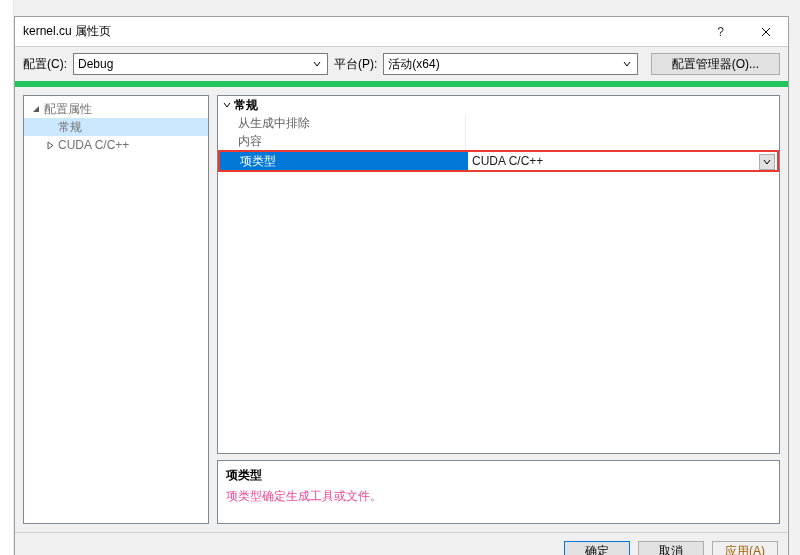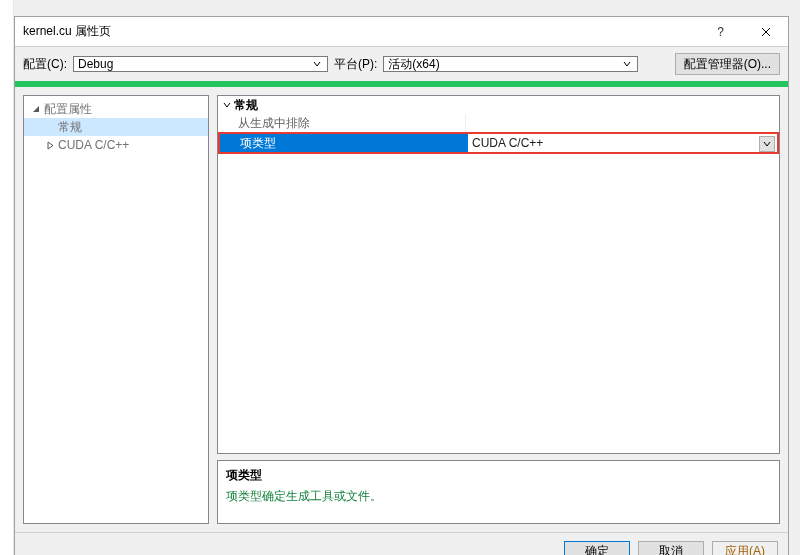--- a/index.html
+++ b/index.html
@@ -41,40 +41,40 @@
       height: 40px;
       display: flex;
       align-items: center;
       padding: 0 8px;
       gap: 6px;
       background: #f0f0f0;
       border-bottom: 6px solid #22c55e;
     }
     .toolbar .lbl { color: #000; }
     .combo {
-      height: 16px;
+      height: 22px;
       border: 1px solid #7a7a7a;
       background: #ffffff;
       display: flex;
       align-items: center;
       padding: 0 4px;
       position: relative;
     }
     .combo.config { width: 255px; }
     .combo.platform { width: 255px; text-align: right; }
     .combo .chev {
       position: absolute; right: 3px; top: 50%; transform: translateY(-50%);
       width: 14px; height: 14px;
       display: flex; align-items: center; justify-content: center;
     }
     .mgr-btn {
       height: 22px;
       border: 1px solid #adadad;
       background: #e1e1e1;
-      padding: 0 8px;
+      padding: 0 20px;
       display: flex; align-items: center;
       margin-left: auto;
     }
 
     .body-area {
       flex: 1;
       display: flex;
       padding: 8px;
       gap: 8px;
       background: #f0f0f0;
@@ -164,21 +164,21 @@
       display: flex; align-items: center; justify-content: center;
     }
 
     .desc-panel {
       height: 64px;
       background: #ffffff;
       border: 1px solid #828790;
       padding: 6px 8px;
     }
     .desc-panel .title { font-weight: bold; margin-bottom: 4px; }
-    .desc-panel .text { color: #15803d; }
+    .desc-panel .text { color: #ec4899; }
 
     .button-bar {
       height: 38px;
       background: #f0f0f0;
       border-top: 1px solid #d0d0d0;
       display: flex;
       justify-content: flex-end;
       align-items: center;
       padding-right: 10px;
       gap: 8px;
@@ -278,20 +278,24 @@
               <svg width="8" height="8" viewBox="0 0 8 8">
                 <path d="M1 2 L4 6 L7 2" stroke="#000" stroke-width="1" fill="none"></path>
               </svg>
             </span>
           <span>常规</span>
         </div>
         <div class="prop-row">
           <div class="name">从生成中排除</div>
           <div class="value"></div>
         </div>
+        <div class="prop-row">
+          <div class="name">内容</div>
+          <div class="value"></div>
+        </div>
         <div class="prop-row highlighted">
           <div class="name">项类型</div>
           <div class="value">
             <span>CUDA C/C++</span>
             <span class="dd">
                 <svg width="8" height="8" viewBox="0 0 8 8">
                   <path d="M1 2 L4 6 L7 2" stroke="#000" stroke-width="1" fill="none"></path>
                 </svg>
               </span>
           </div>

